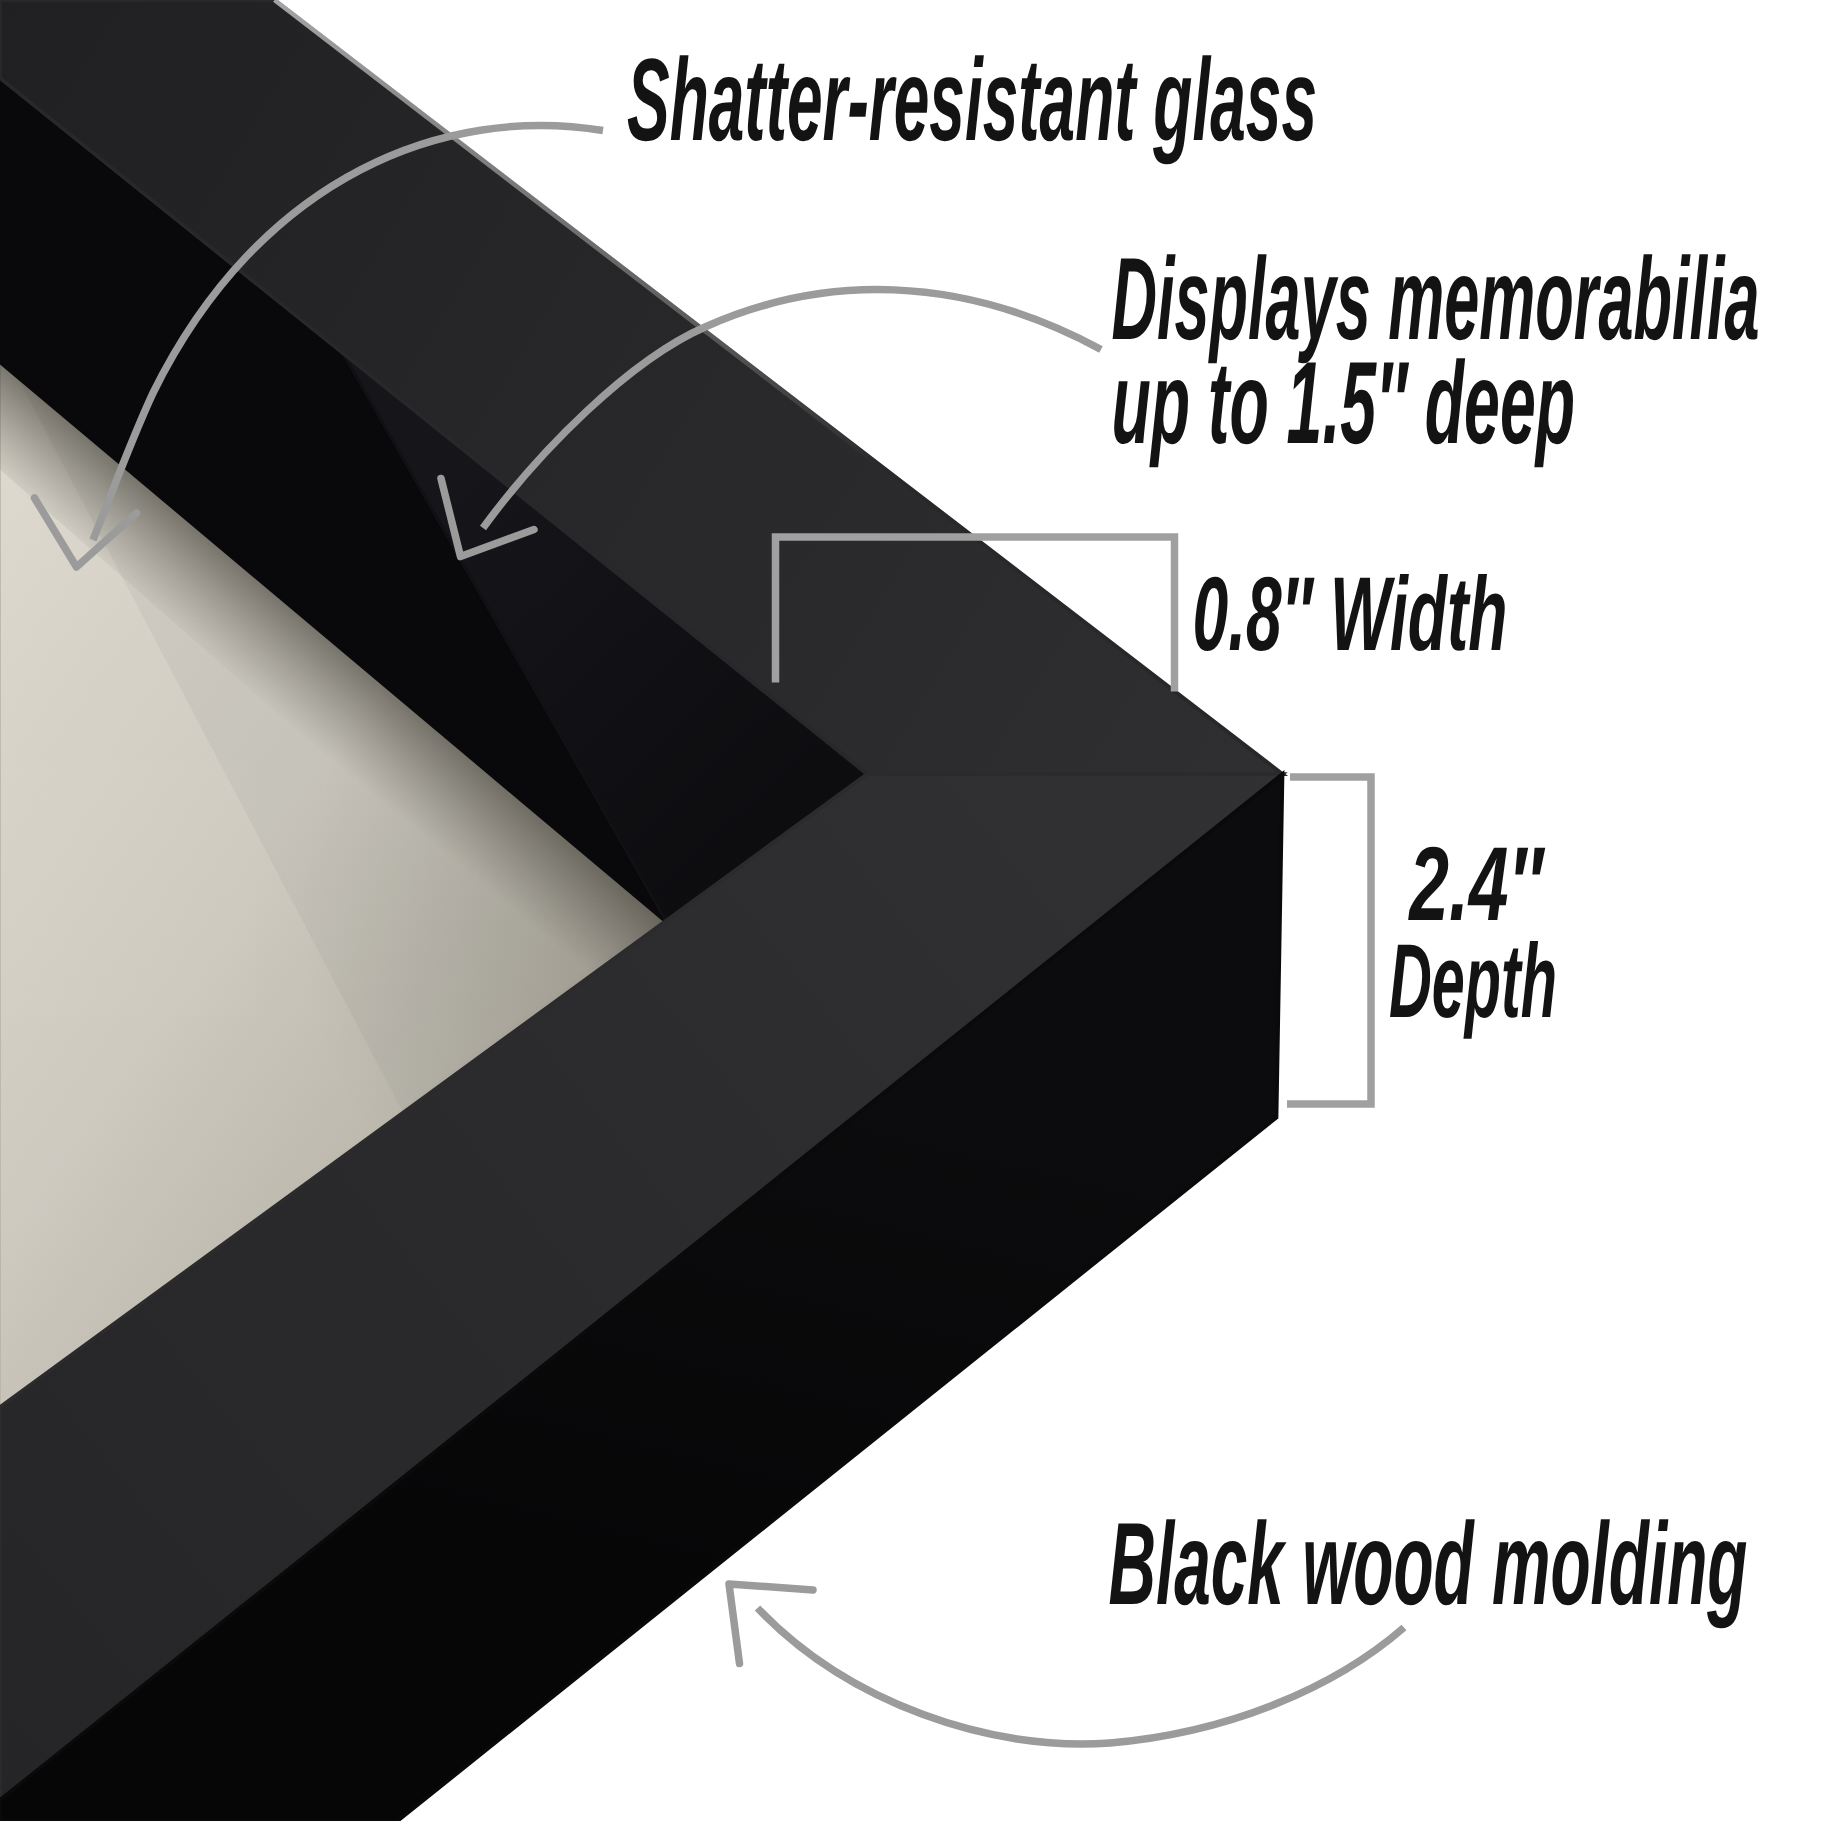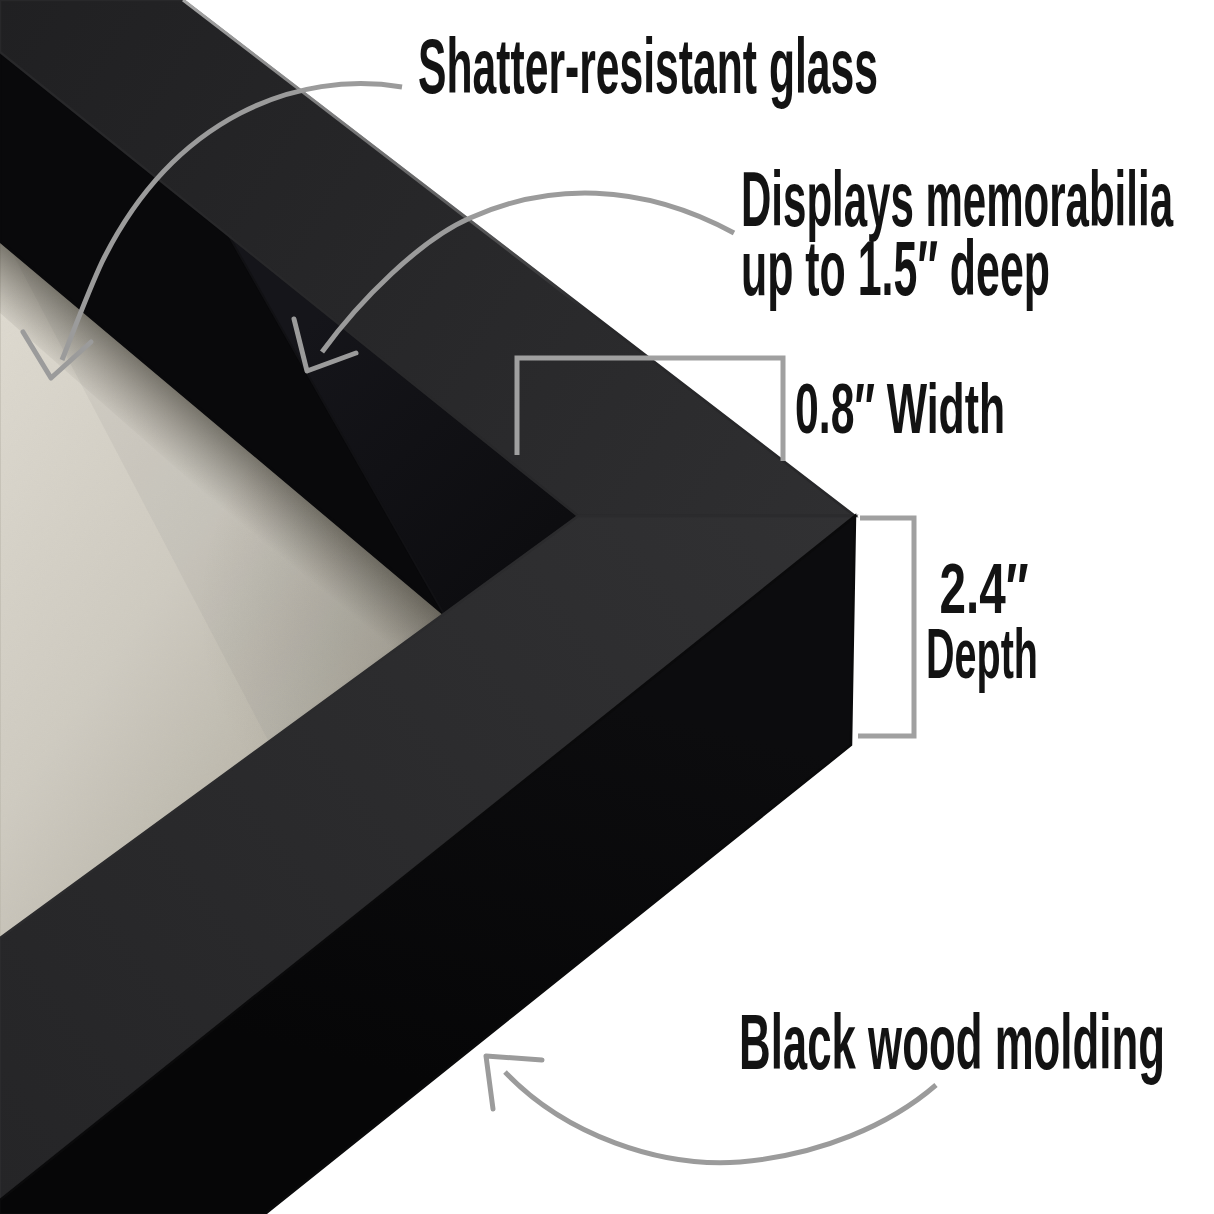--- a/index.html
+++ b/index.html
@@ -3,20 +3,21 @@
 <meta charset="utf-8">
 <style>
   html, body { margin: 0; padding: 0; background: #ffffff; }
   .stage {
     position: relative;
     width: 1214px;
     height: 1214px;
     background: #ffffff;
     overflow: hidden;
     font-family: "Liberation Sans", sans-serif;
+    font-style: italic;
   }
   svg { display: block; }
   text {
     font-family: "Liberation Sans", sans-serif;
     font-weight: bold;
     fill: #131313;
   }
 </style>
 </head>
 <body>

